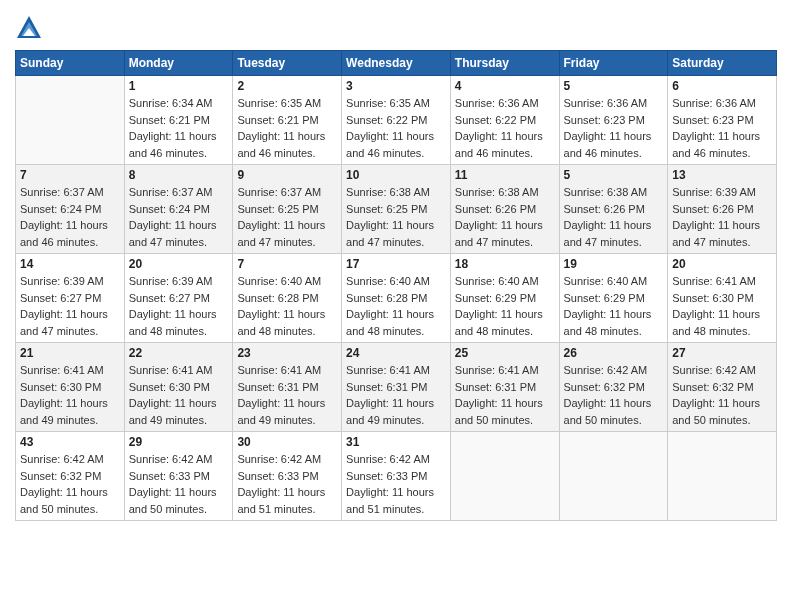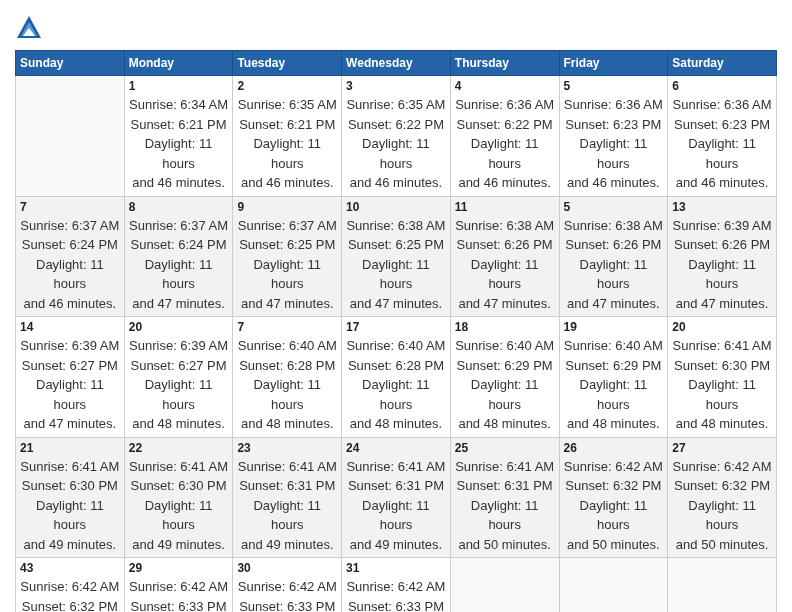--- a/index.html
+++ b/index.html
@@ -81,22 +81,21 @@
     .day-number {
       font-size: 12px;
       font-weight: bold;
       color: #222;
       display: block;
       margin-bottom: 2px;
     }
     .day-info {
       line-height: 1.5;
       color: #333;
-      font-size: 13px;
-      text-align: center;
+      font-size: 11px;
     }
     .row-shaded td {
       background: #f2f2f2;
     }
   </style>
 </head>
 <body>
 
 <div class="page">
   <div class="header">

